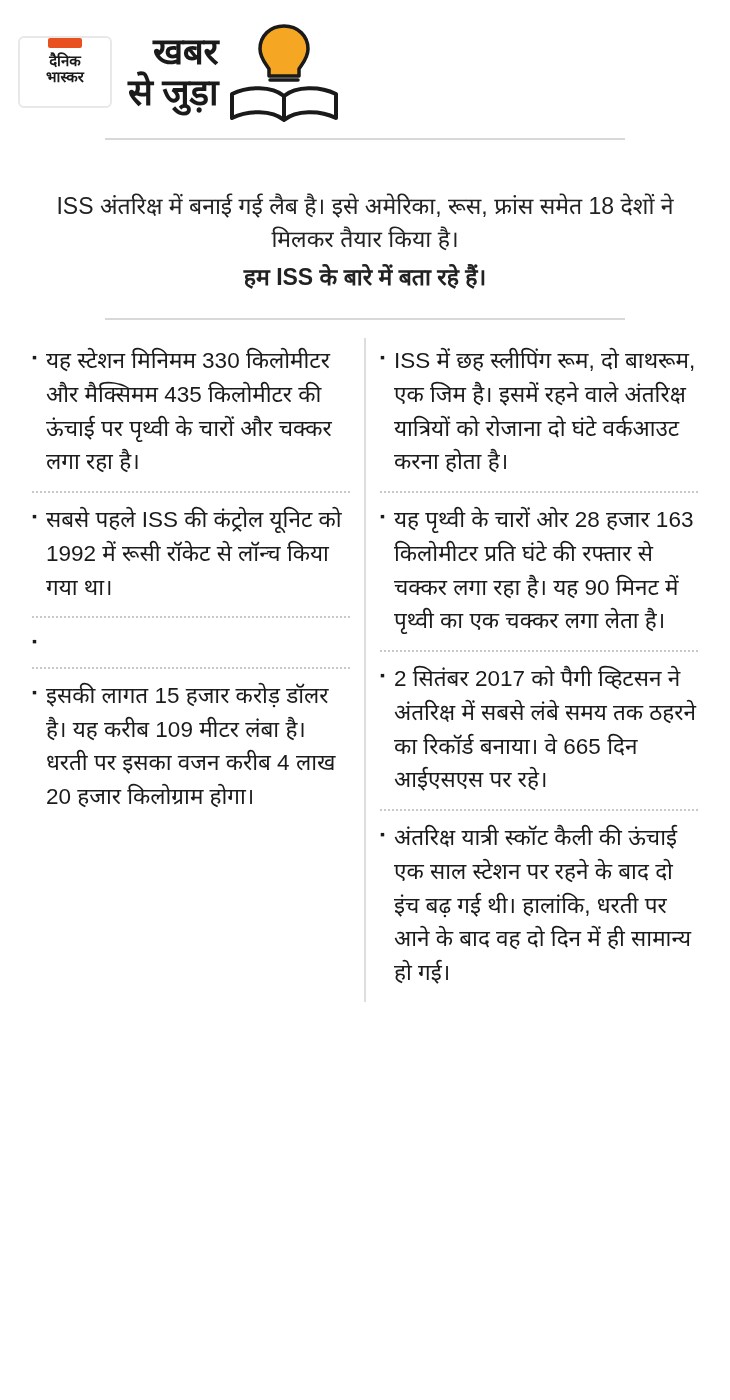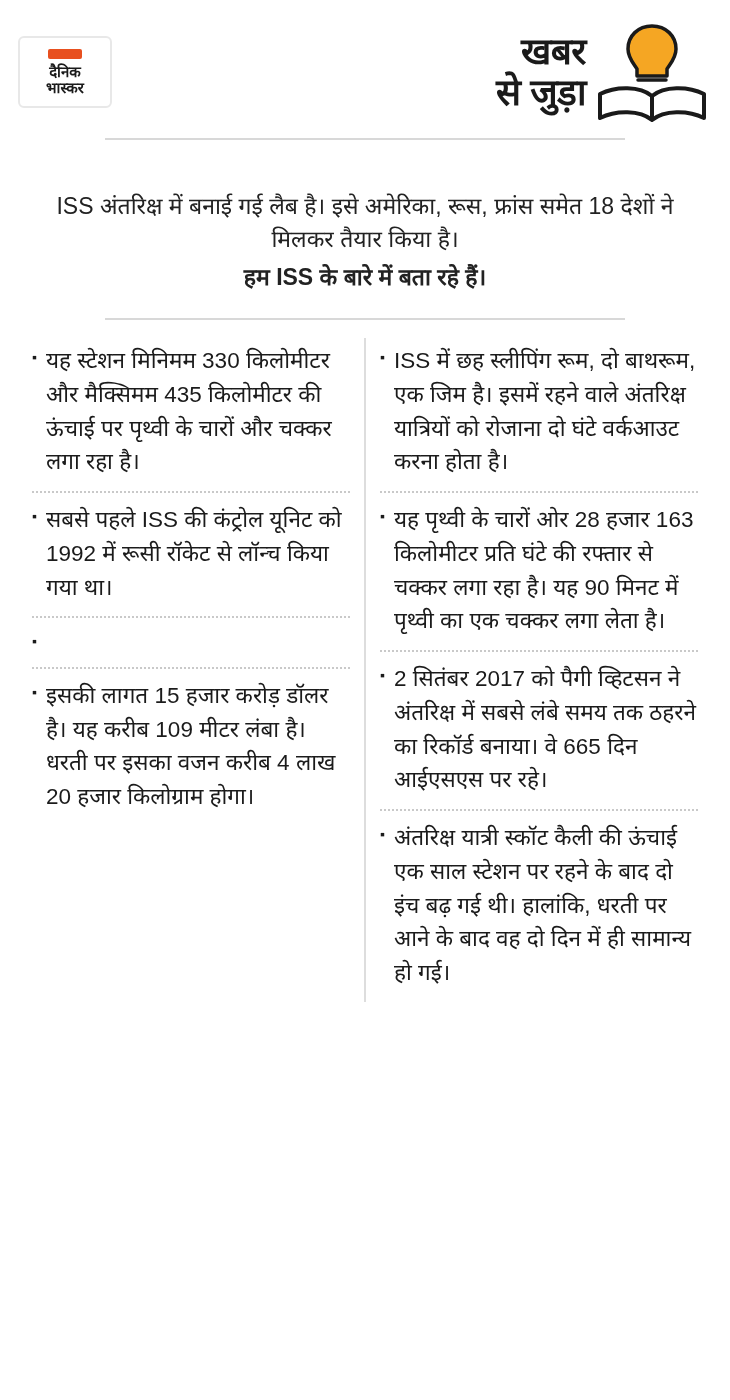--- a/index.html
+++ b/index.html
@@ -25,21 +25,20 @@
     gap: 10px;
   }
   .logo-box {
     width: 94px;
     height: 72px;
     border: 2px solid #e8e8e8;
     border-radius: 6px;
     display: flex;
     flex-direction: column;
     align-items: center;
-    justify-content: center;
     flex: 0 0 auto;
     background: #fff;
   }
   .logo-mark {
     width: 34px;
     height: 10px;
     background: #e8501f;
     border-radius: 2px;
     margin-bottom: 5px;
   }
@@ -49,21 +48,21 @@
     color: #1a1a1a;
     line-height: 1.05;
     text-align: center;
   }
   .logo-text span { display: block; }
 
   .headline-wrap {
     flex: 1 1 auto;
     display: flex;
     align-items: center;
-    justify-content: flex-end;
+    justify-content: flex-start;
     gap: 6px;
     padding-left: 6px;
   }
   .khabar {
     font-size: 37px;
     font-weight: bold;
     color: #1a1a1a;
     line-height: 1.12;
     text-align: right;
     letter-spacing: -0.5px;

